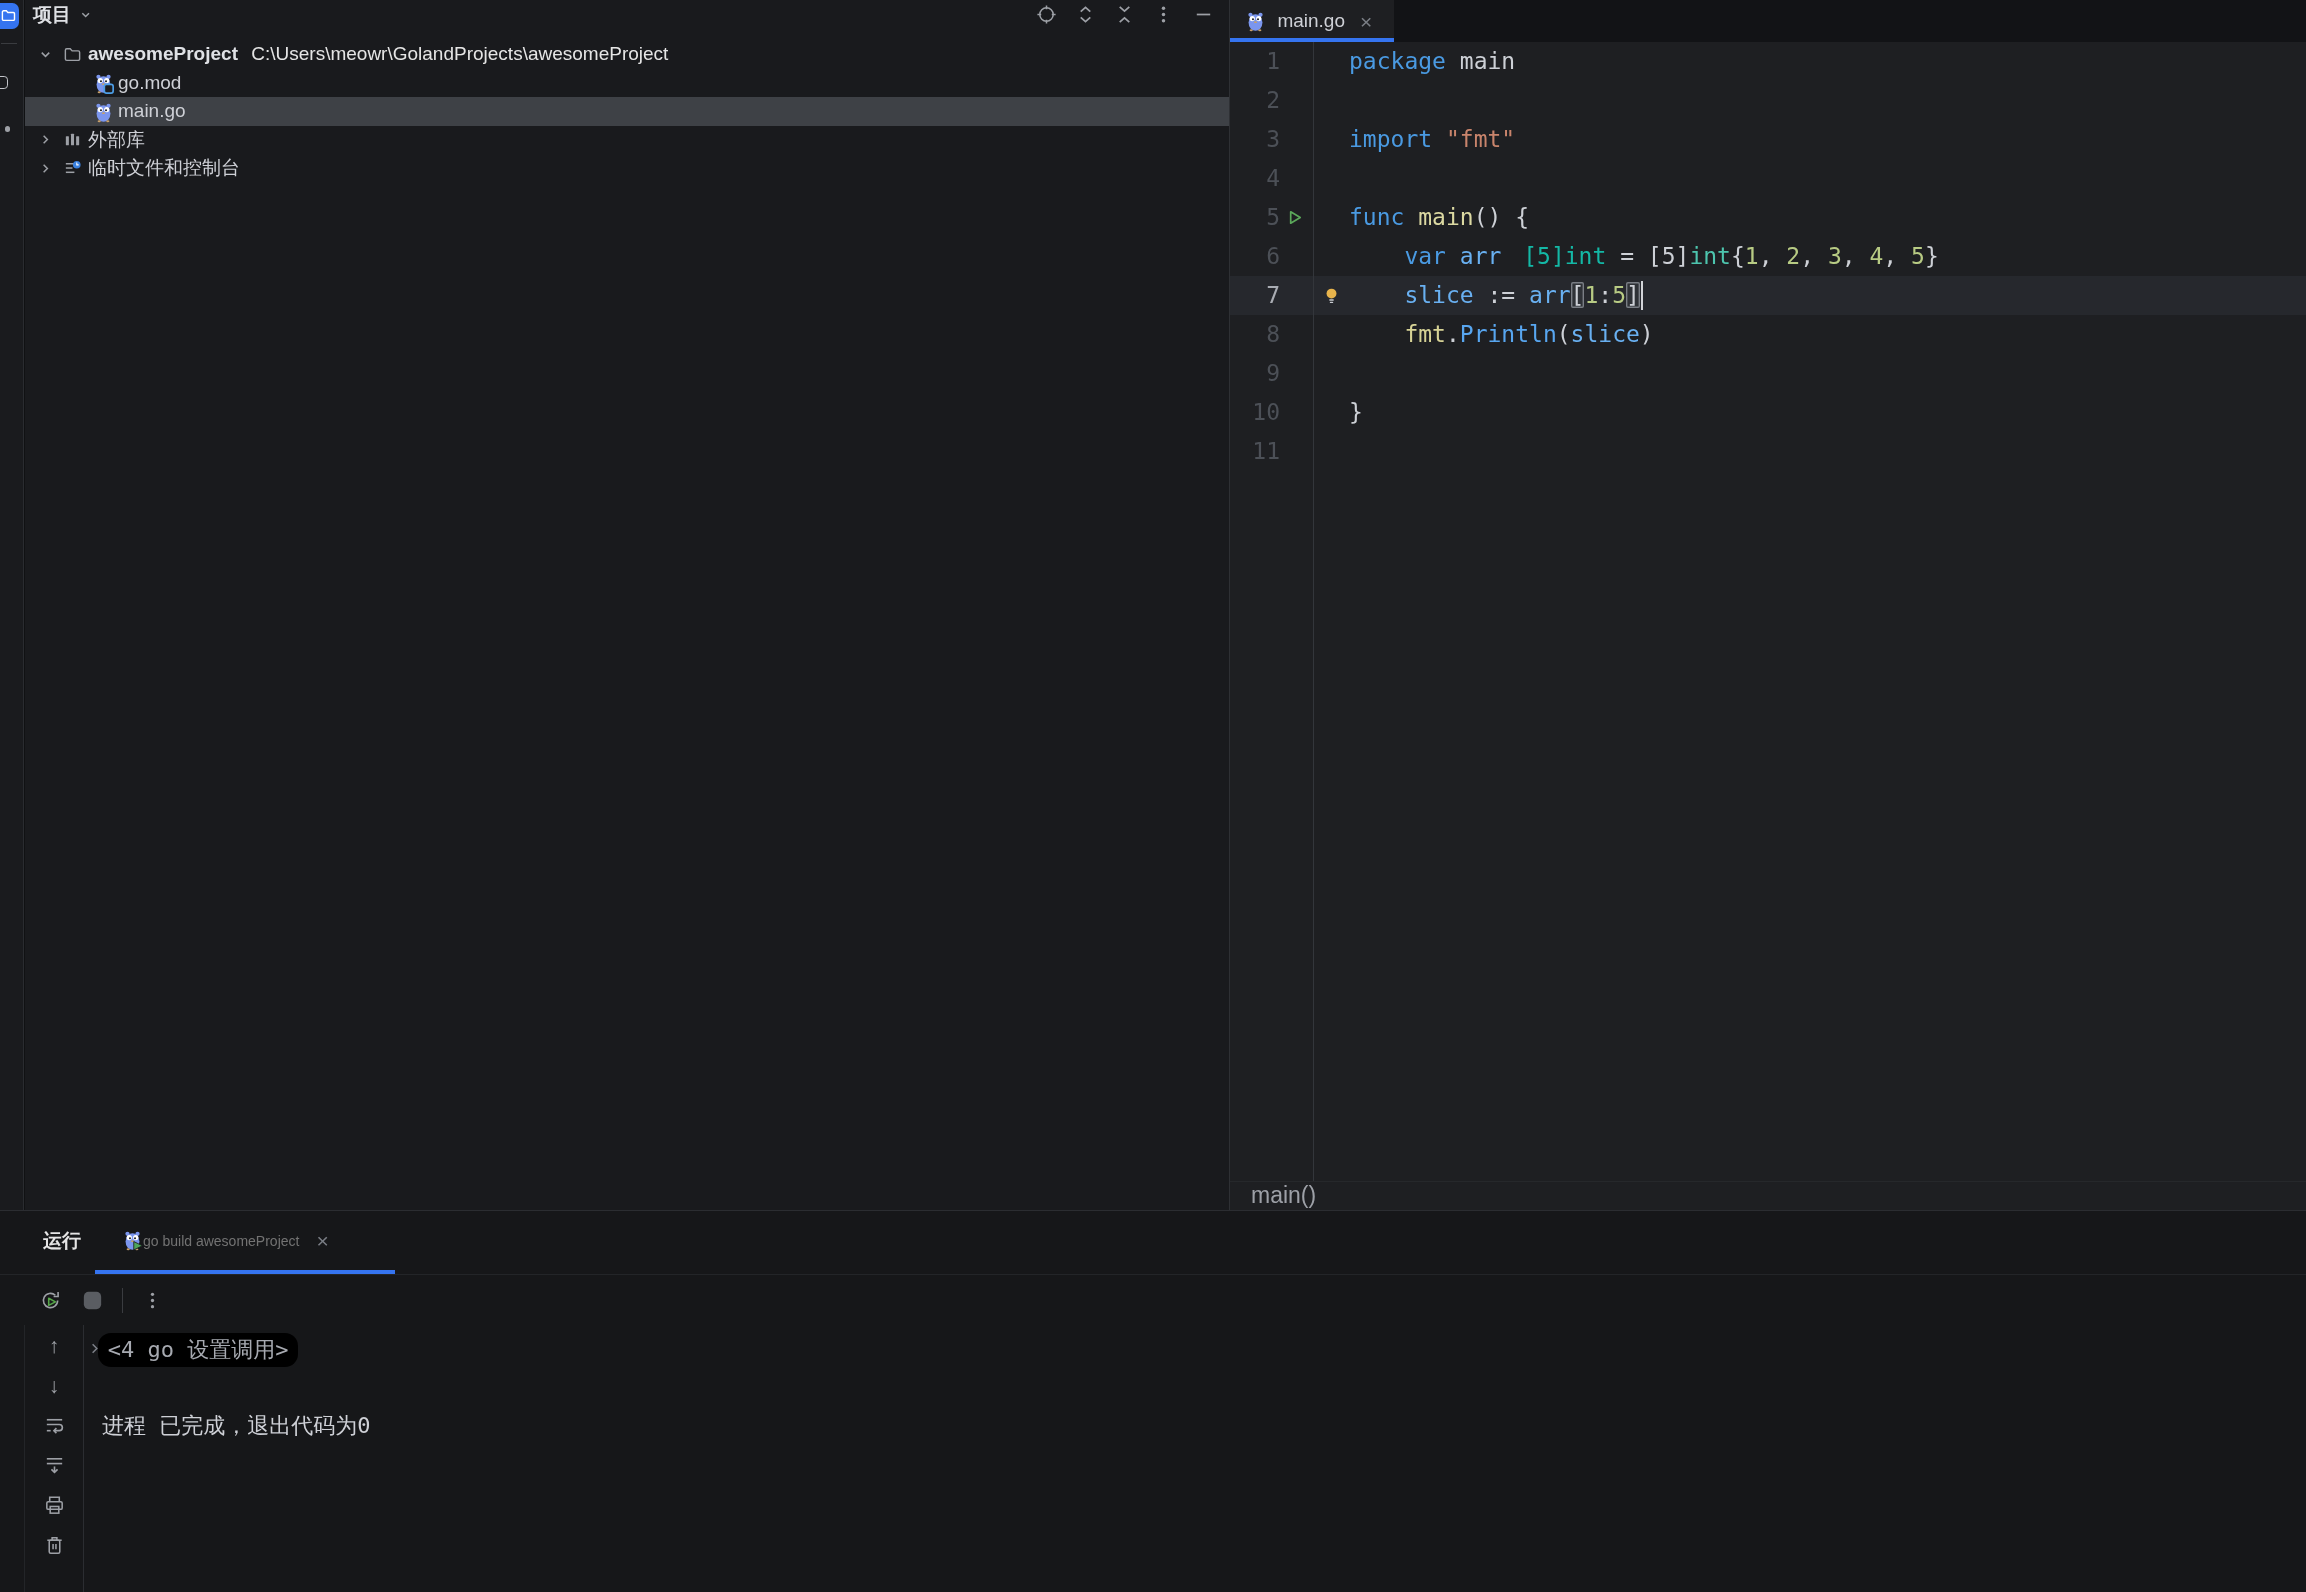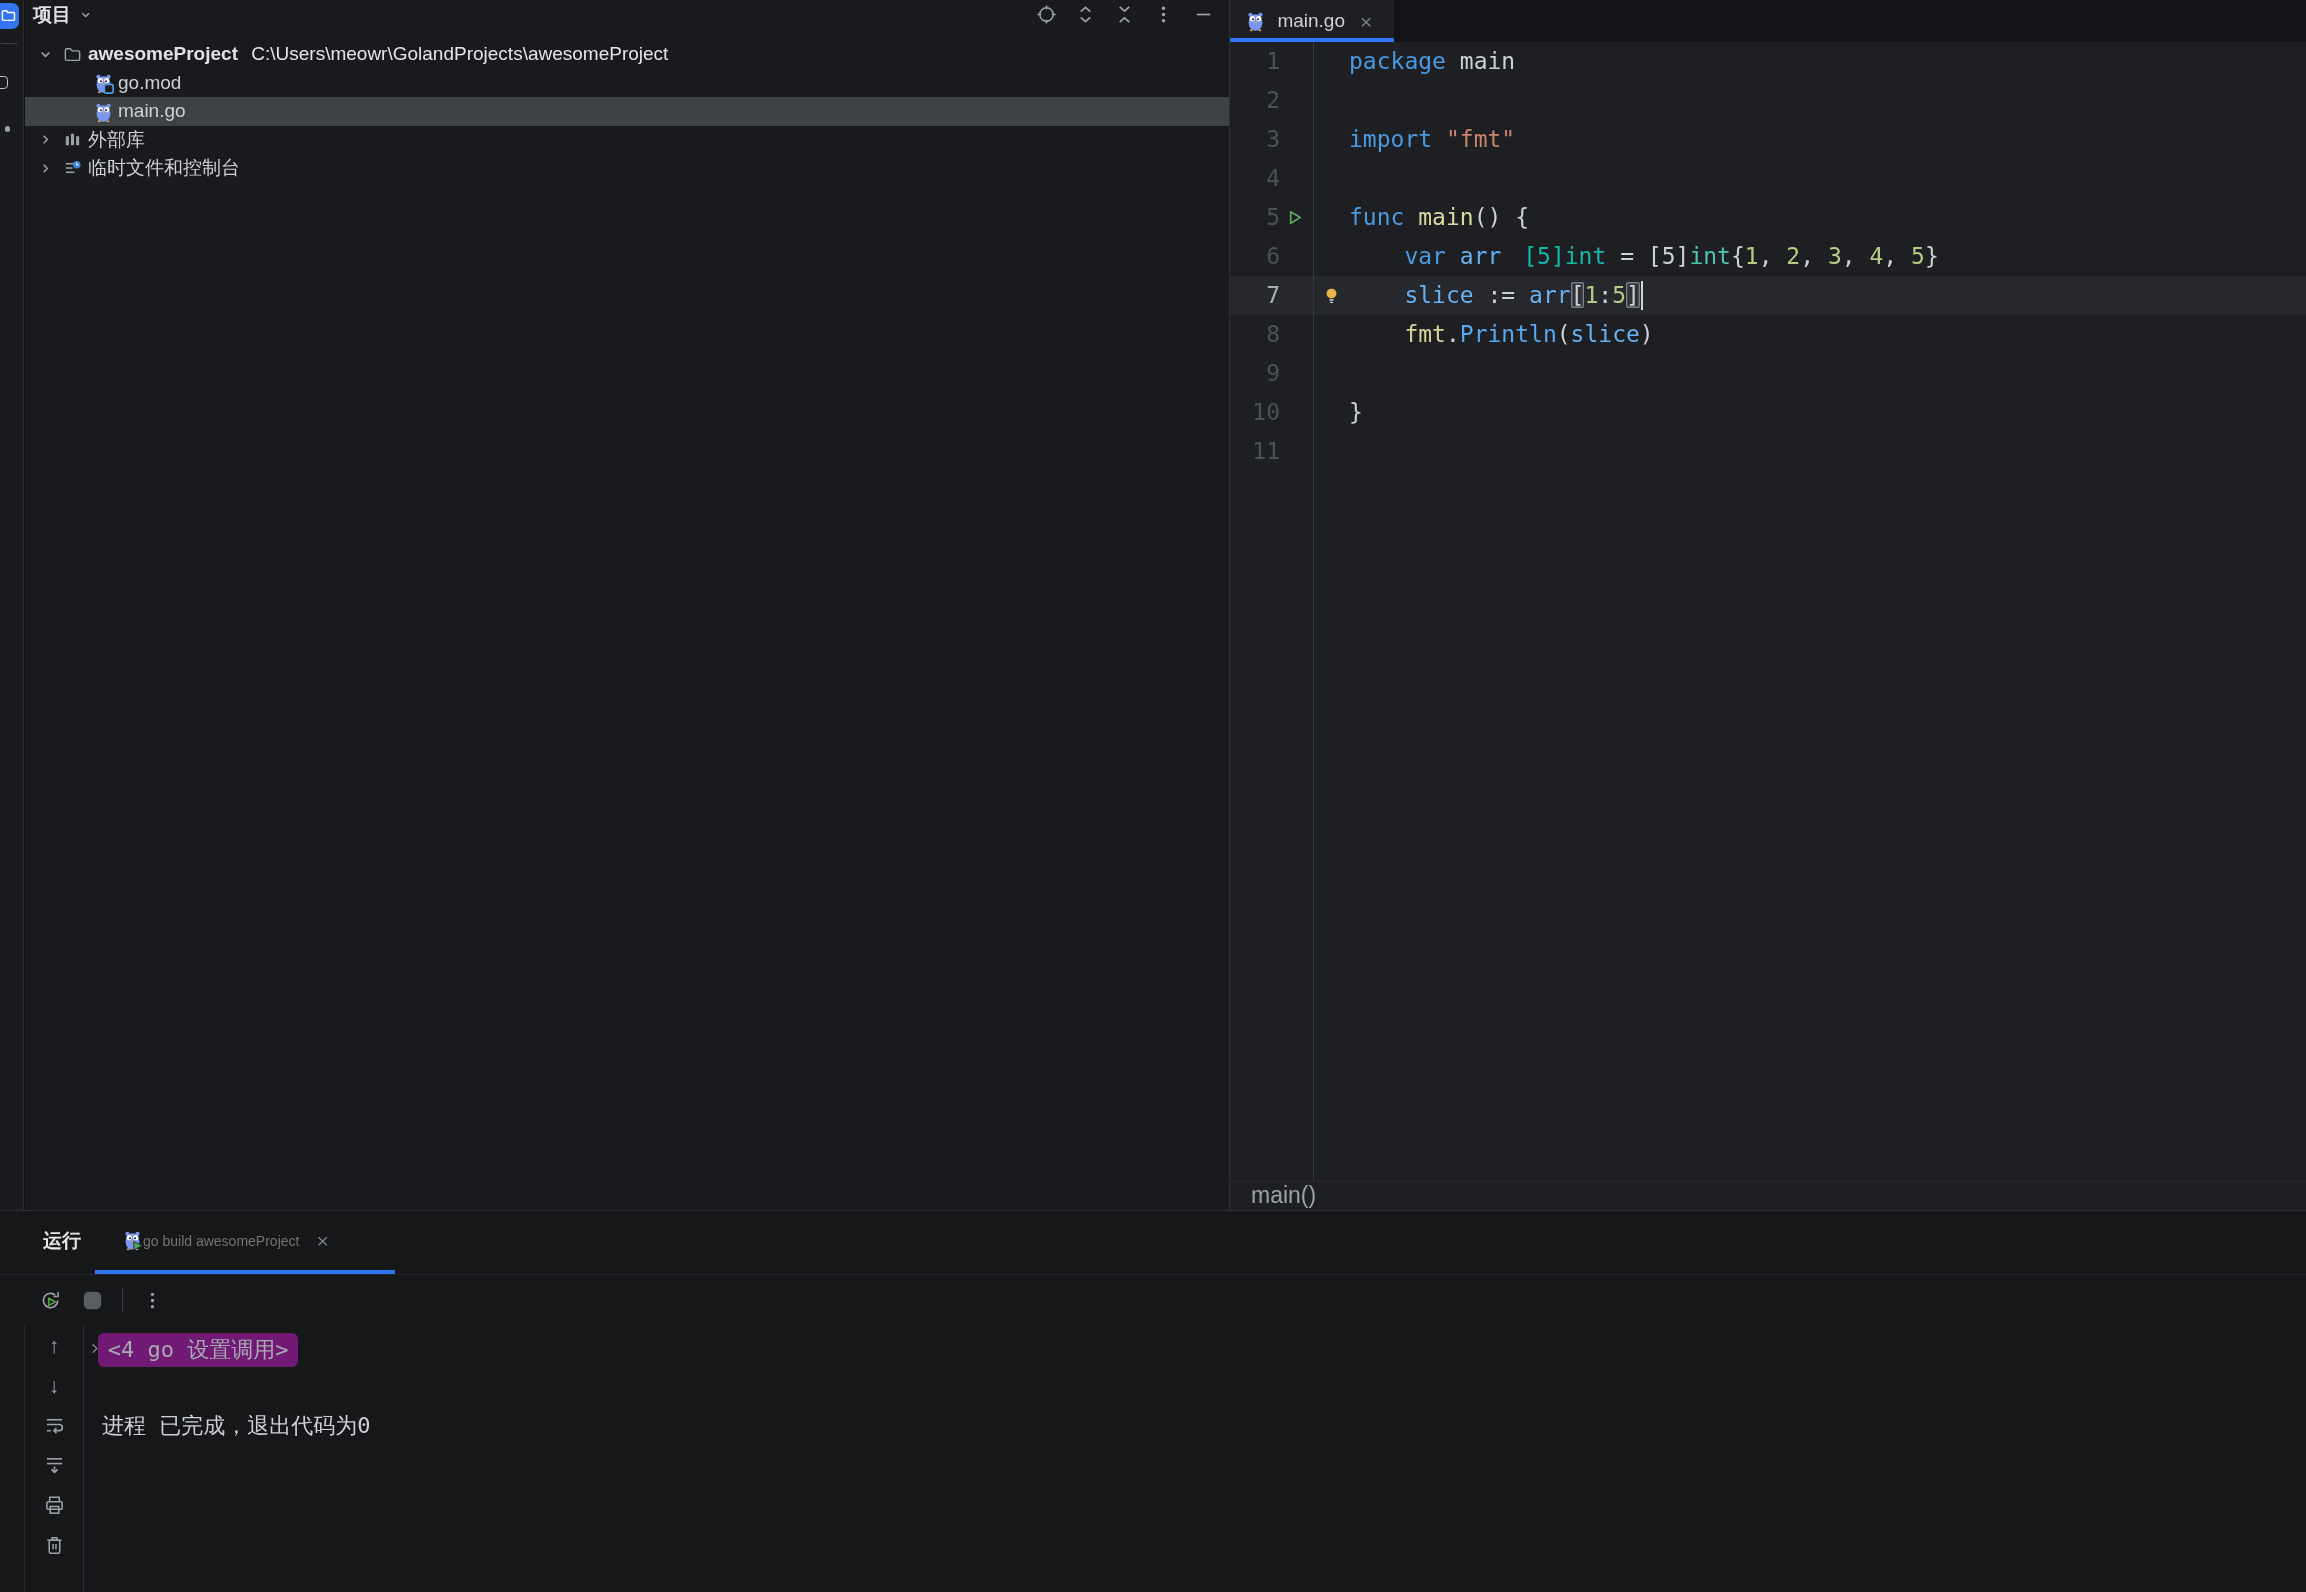--- a/index.html
+++ b/index.html
@@ -145,21 +145,21 @@
     position:absolute; left:25px; top:0; bottom:0; width:59px; border-right:1px solid #2b2d31;
     display:flex; flex-direction:column; align-items:center; padding-top:7.6px; gap:15px;
   }
   #console {
     position:absolute; left:84px; top:0; right:0; bottom:0;
     font-family:"DejaVu Sans Mono", monospace; font-size:22px; padding-top:5.7px;
   }
   .console-line { position:relative; height:38px; display:flex; align-items:center; padding-left:18px; }
   .console-line .fold-arrow { position:absolute; left:2.9px; top:10.5px; }
   .console-fold-box {
-    background:#701a75; color:#a7aab1; padding:1.9px 9.5px; border-radius:6px; margin-left:-3.8px;
+    background:#000000; color:#a7aab1; padding:1.9px 9.5px; border-radius:13px; margin-left:-3.8px;
   }
   .console-stdout { color:#e3e5e9; }
   .console-exit { color:#ced0d6; }
   .arrow-glyph { color:#9da0a6; font-size:21px; line-height:21px; }
 </style>
 </head>
 <body>
 
 <div id="stripe">
   <div class="proj-btn">

